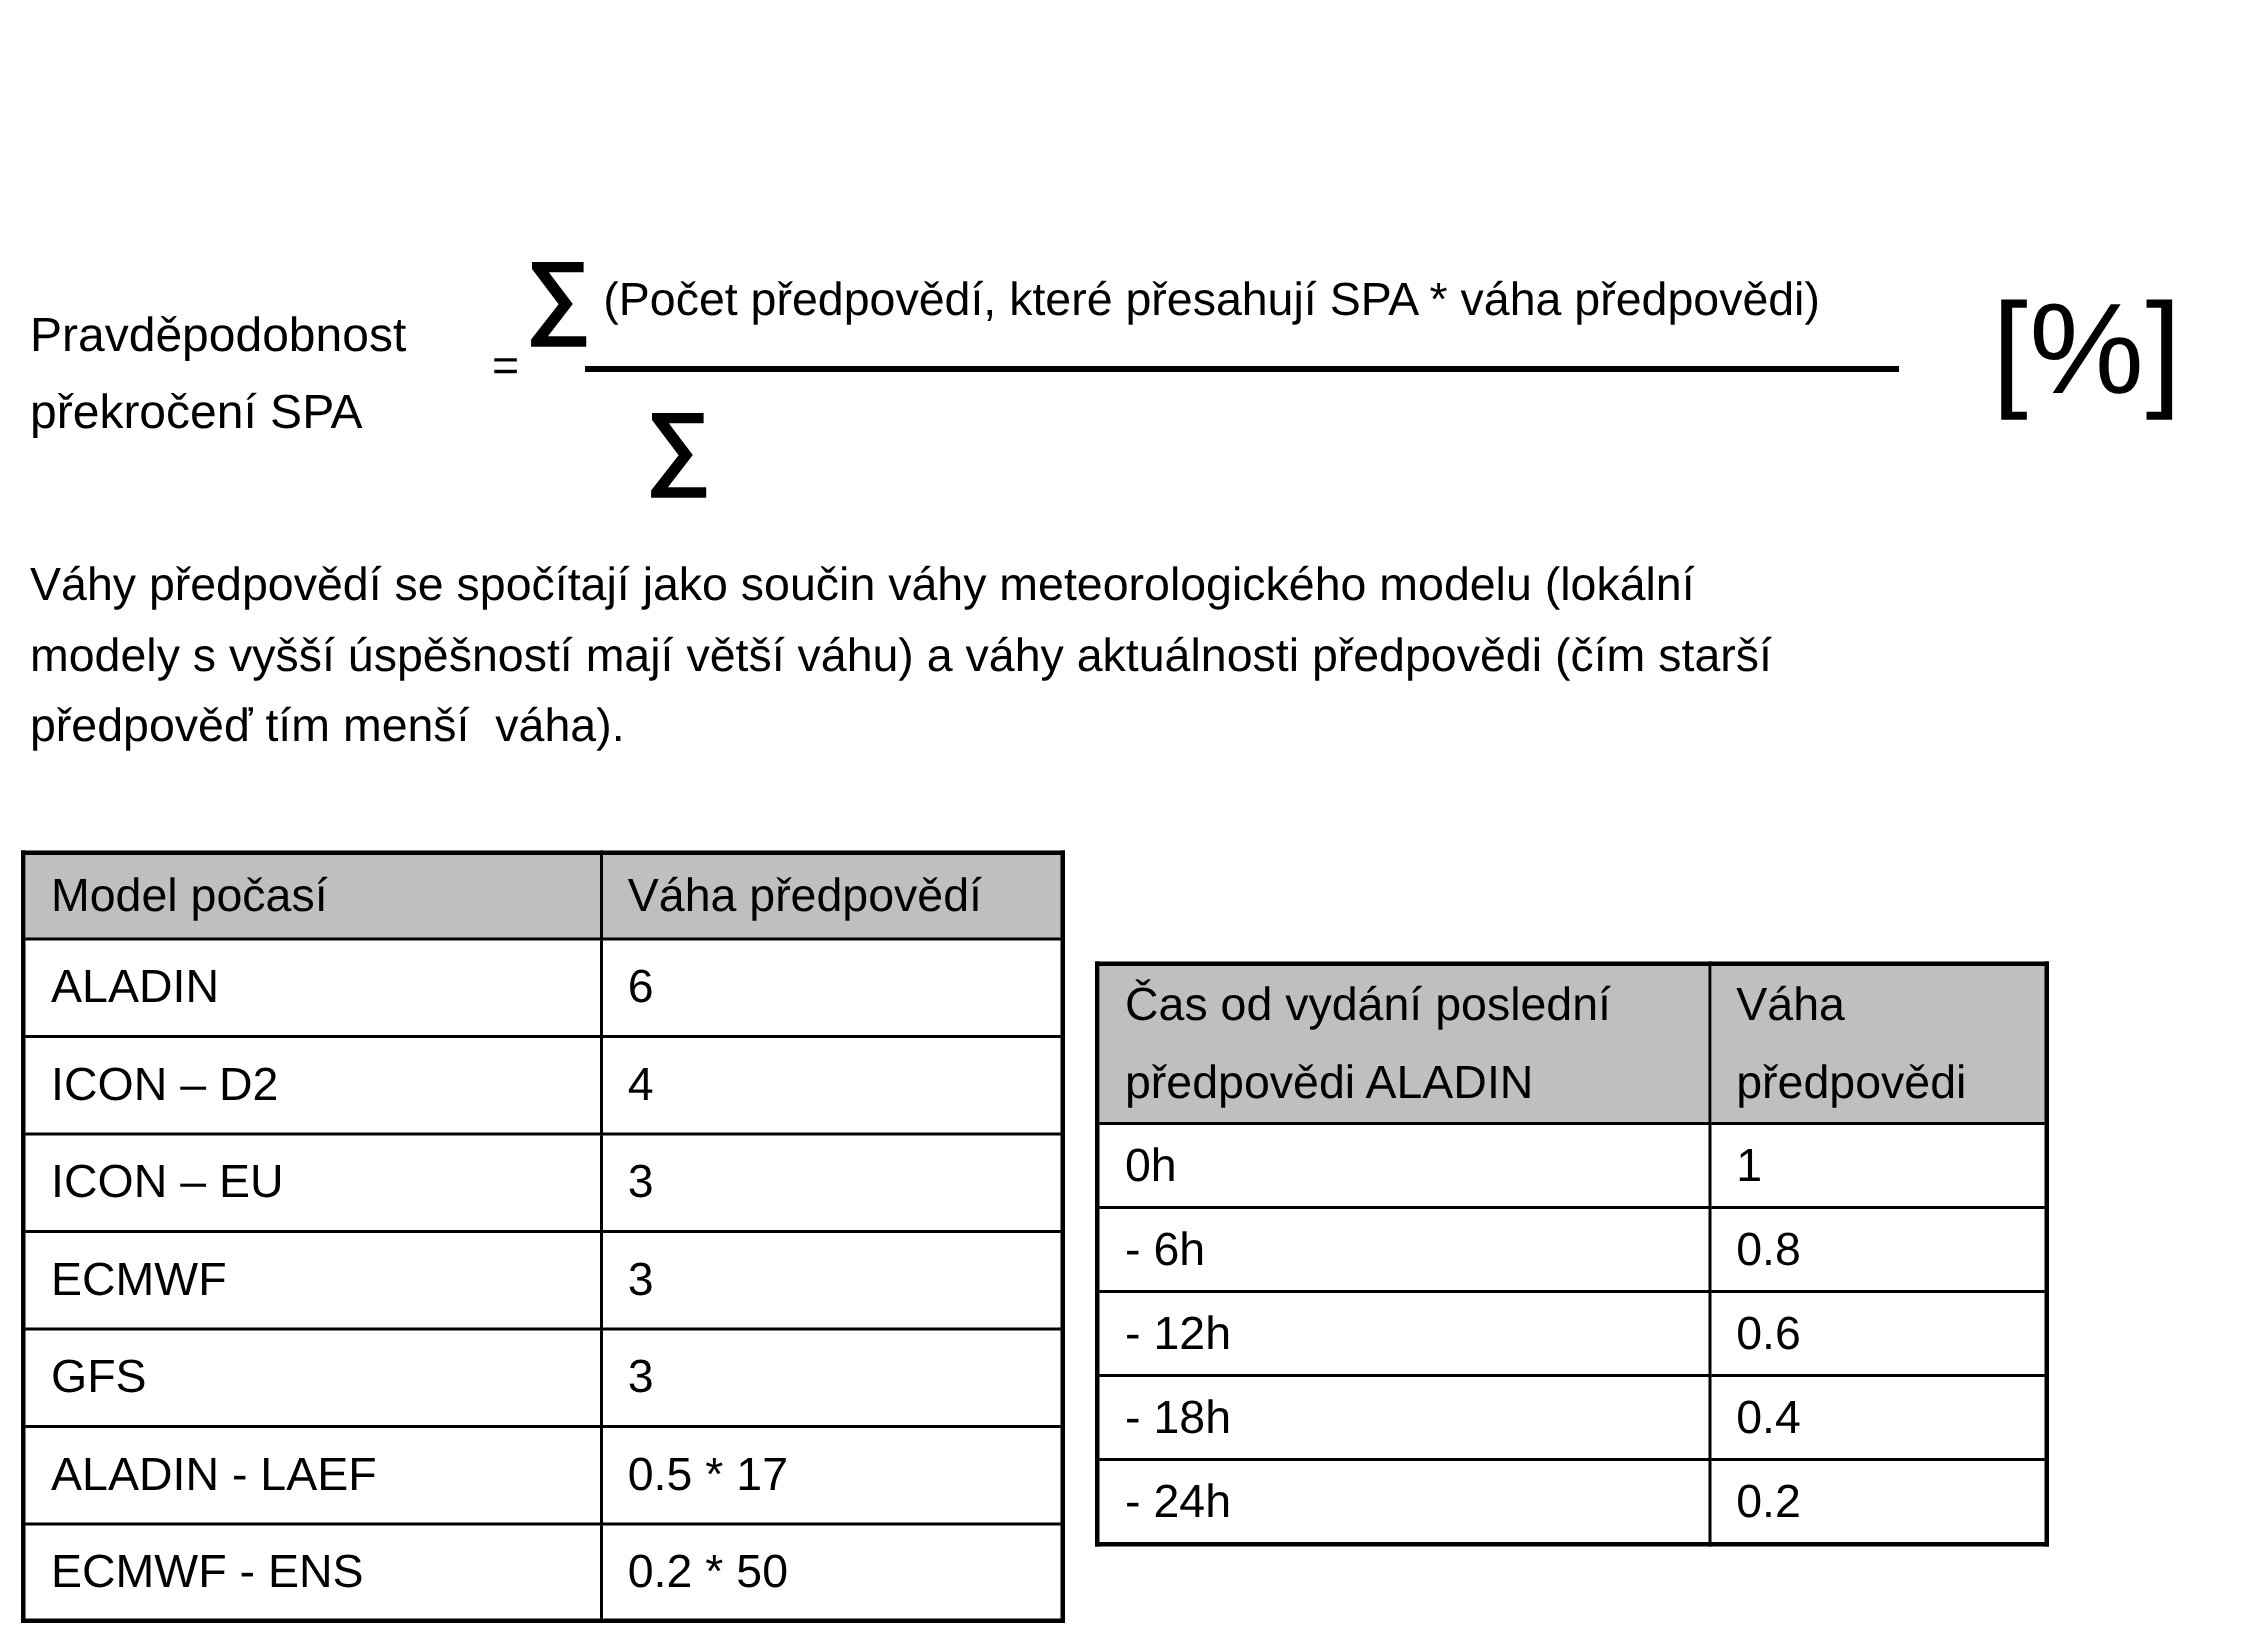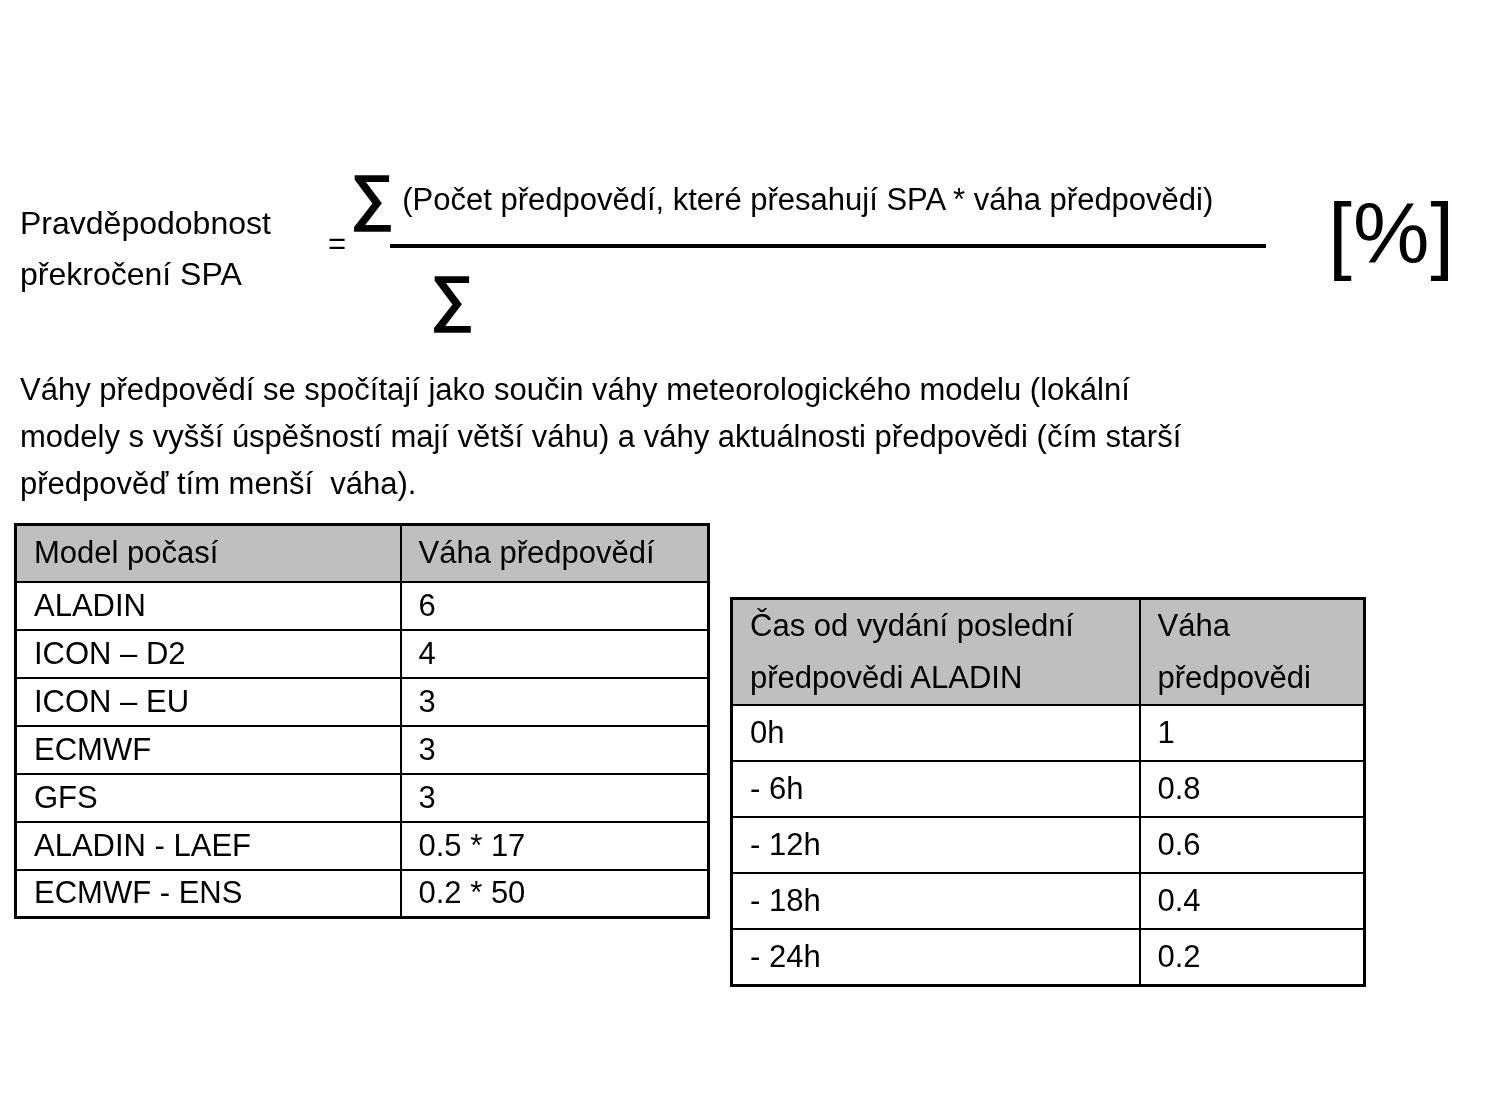--- a/index.html
+++ b/index.html
@@ -24,31 +24,31 @@
   .equals { position: absolute; left: 328px; top: 226px; font-size: 31px; }
   .fraction { position: absolute; left: 350px; top: 155px; width: 930px; height: 190px; }
   .numerator { position: absolute; left: 0; top: 0; height: 90px; display: flex; align-items: center; gap: 8px; white-space: pre; }
   .denominator { position: absolute; left: 80px; top: 114px; height: 64px; display: flex; align-items: center; gap: 16px; white-space: pre; }
   .sigma { font-weight: 700; font-size: 62px; line-height: 1; transform: translateY(-3px); }
   .frac-text { font-size: 31px; }
   .frac-line { position: absolute; left: 40px; top: 89px; width: 876px; height: 4px; background: #000; }
   .unit { position: absolute; left: 1328px; top: 186px; font-size: 86px; line-height: 1.1; letter-spacing: 1px; }
 
   
-  table.tbl { position: absolute; border-collapse: collapse; border: 3px solid #000; table-layout: fixed; }
+  table.tbl { position: absolute; border-collapse: collapse; border: 3px solid #000; table-layout: fixed; margin-top: 44px; }
   table.tbl th, table.tbl td {
     border: 2px solid #000;
     font-size: 31px; font-weight: 400; text-align: left;
     padding: 0 6px 0 17px; vertical-align: middle;
     overflow: hidden;
   }
   table.tbl th { background: #BFBFBF; }
   .model-table { left: 14px; top: 523px; width: 693px; }
   .model-table th { height: 57px; }
-  .model-table td { height: 48px; }
+  .model-table td { height: 65px; }
   .recency-table { left: 730px; top: 597px; width: 633px; }
   .recency-table th { height: 94px; line-height: 52px; }
   .recency-table td { height: 56px; }
 </style>
 </head>
 <body>
 
 <div class="page">
 
 

